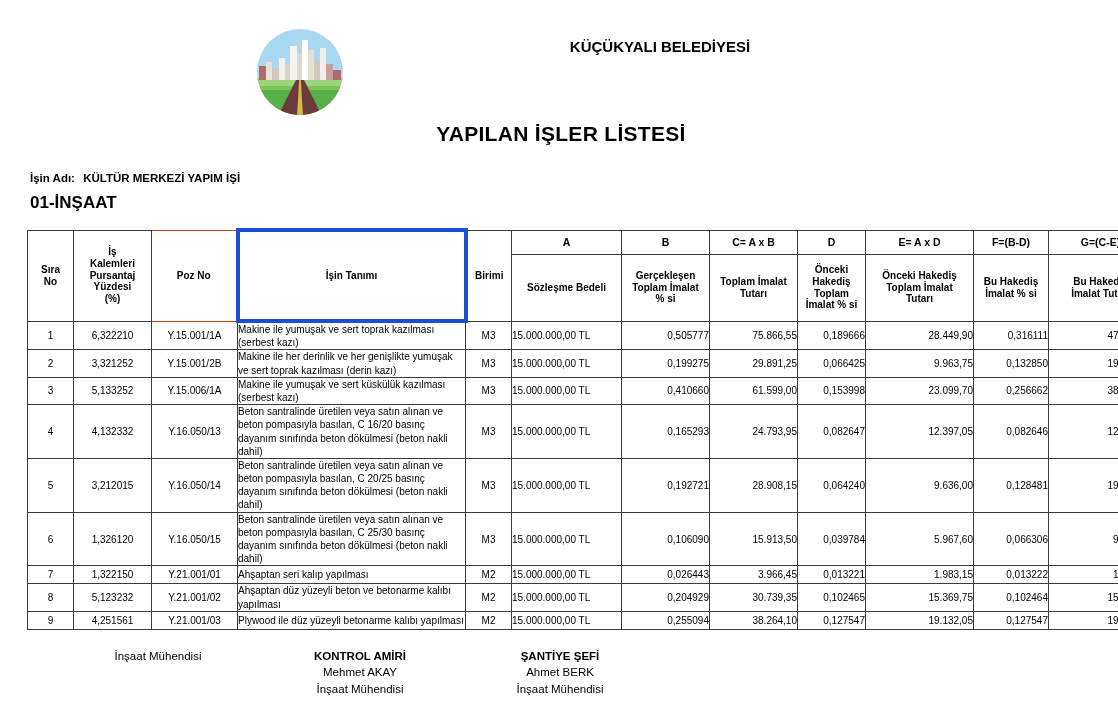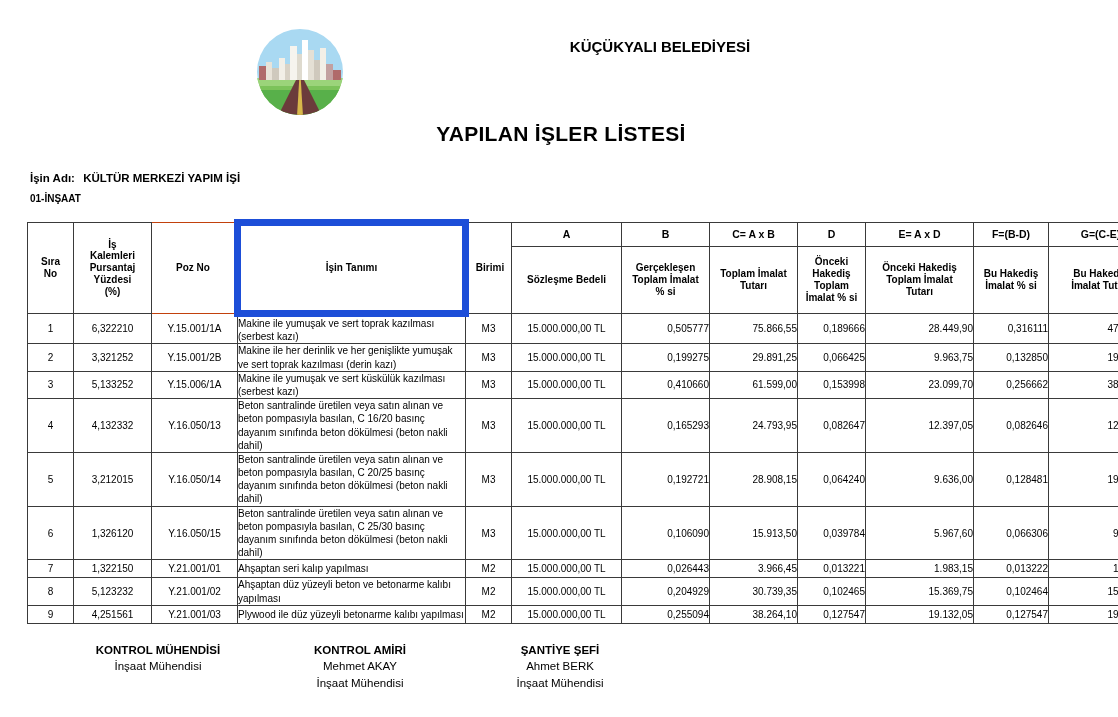--- a/index.html
+++ b/index.html
@@ -76,21 +76,21 @@
   }
 
   
   .job-info {
     margin: 26px 0 0 30px;
     font-size: 11.5px;
     font-weight: bold;
   }
   .job-info .job-name-row { margin-bottom: 9px; }
   .job-info .job-label { margin-right: 5px; }
-  .job-section { font-size: 10px; font-weight: bold; }
+  .job-section { font-size: 17px; font-weight: bold; }
 
   
   .table-wrap {
     margin: 15px 0 0 27px;
     width: 1065px;
   }
   table.wl {
     border-collapse: collapse;
     width: 1065px;
     table-layout: fixed;
@@ -121,21 +121,21 @@
     font-size: 10px;
   }
 
   
   td.c-sira   { text-align: center; height: 17px; }
   td.c-purs   { text-align: center; }
   td.c-poz    { text-align: center; }
   td.c-tanim  { text-align: left; padding: 3px 4px; line-height: 1.32; }
   td.c-birim  { text-align: center; }
   td.c-num    { text-align: right; padding-right: 6px; }
-  td.c-bedel  { text-align: center; padding-right: 5px; }
+  td.c-bedel  { text-align: left; padding-right: 5px; }
 
   
   .signatures {
     margin: 18px 0 0 0;
     position: relative;
     height: 60px;
   }
   .sig {
     position: absolute;
     text-align: center;
@@ -228,21 +228,21 @@
         <th class="nb-top" rowspan="2" style="border:1px solid #3a3a3a">
           <span style="white-space:pre-line">İş
 Kalemleri
 Pursantaj
 Yüzdesi
 (%)</span>
         </th>
         <th class="nb-top" rowspan="2" style="border:1px solid #c2410c">
           <span style="white-space:pre-line">Poz No</span>
         </th>
-        <th class="nb-top" rowspan="2" style="border:7px solid #1d4ed8">
+        <th class="nb-top" rowspan="2" style="border:4px solid #1d4ed8">
           <span style="white-space:pre-line">İşin Tanımı</span>
         </th>
         <th class="nb-top" rowspan="2" style="border:1px solid #3a3a3a">
           <span style="white-space:pre-line">Birimi</span>
         </th>
         <th class="grp">A</th>
         <th class="grp">B</th>
         <th class="grp">C= A x B</th>
         <th class="grp">D</th>
         <th class="grp">E= A x D</th>
@@ -409,21 +409,20 @@
           <td class="c-num">19.132,05</td>
           <td class="c-num">0,127547</td>
           <td class="c-num">19.132,05</td>
         </tr>
       </tbody>
   </table>
 </div>
 
 <div class="signatures">
   <div class="sig sig-1">
-    <div class="sig-role">KONTROL MÜHENDİSİ</div>
     <div class="sig-title">İnşaat Mühendisi</div>
   </div>
   <div class="sig sig-2">
     <div class="sig-role">KONTROL AMİRİ</div>
     <div class="sig-name">Mehmet AKAY</div>
     <div class="sig-title">İnşaat Mühendisi</div>
   </div>
   <div class="sig sig-3">
     <div class="sig-role">ŞANTİYE ŞEFİ</div>
     <div class="sig-name">Ahmet BERK</div>

